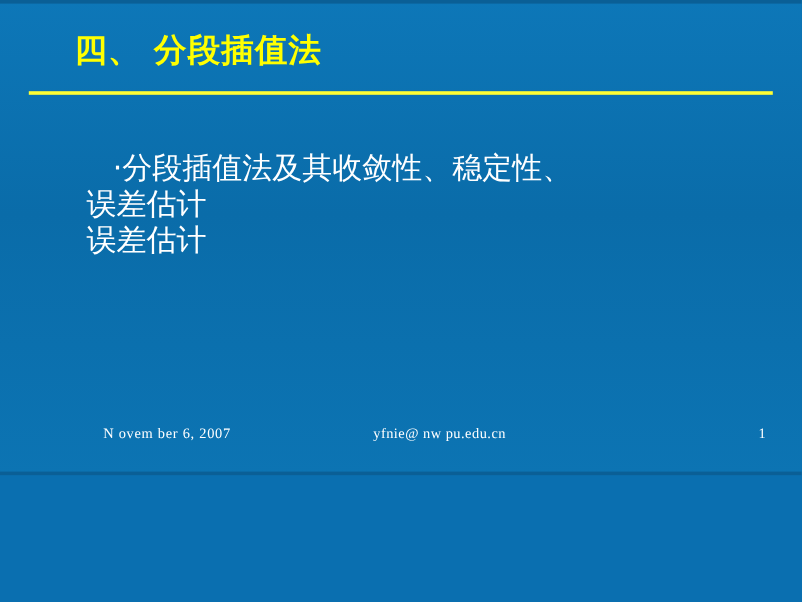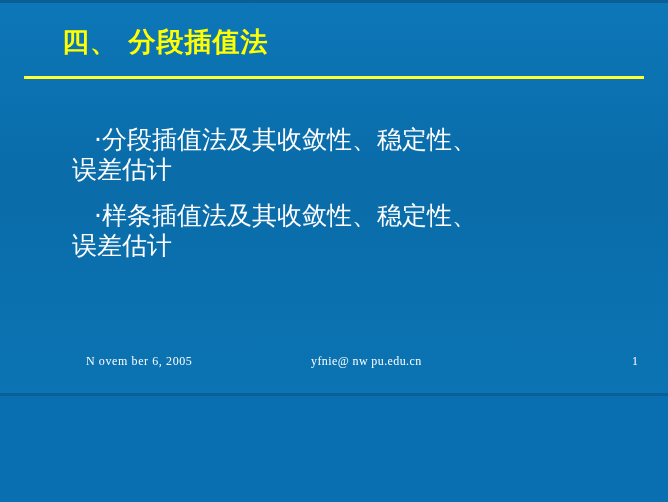--- a/index.html
+++ b/index.html
@@ -122,23 +122,22 @@
 
   <div class="title">四、 分段插值法</div>
   <div class="title-rule"></div>
 
   <div class="body-block">
 
 
     <div class="bullet-line indent b2"><span>·</span><span>分段插值法及其收敛性、稳定性、</span></div>
     <div class="bullet-line cont b2c">误差估计</div>
 
-    <div class="bullet-line indent b3"><span>·</span><span>样条插值法及其收敛性、稳定性、</span></div>
     <div class="bullet-line cont b3c">误差估计</div>
 
   </div>
 
   <div class="footer">
-    <div class="footer-date">N ovem ber 6, 2005</div>
+    <div class="footer-date">N ovem ber 6, 2007</div>
     <div class="footer-email">yfnie@ nw pu.edu.cn</div>
     <div class="footer-page">1</div>
   </div>
 </div>
 
 </body></html>

